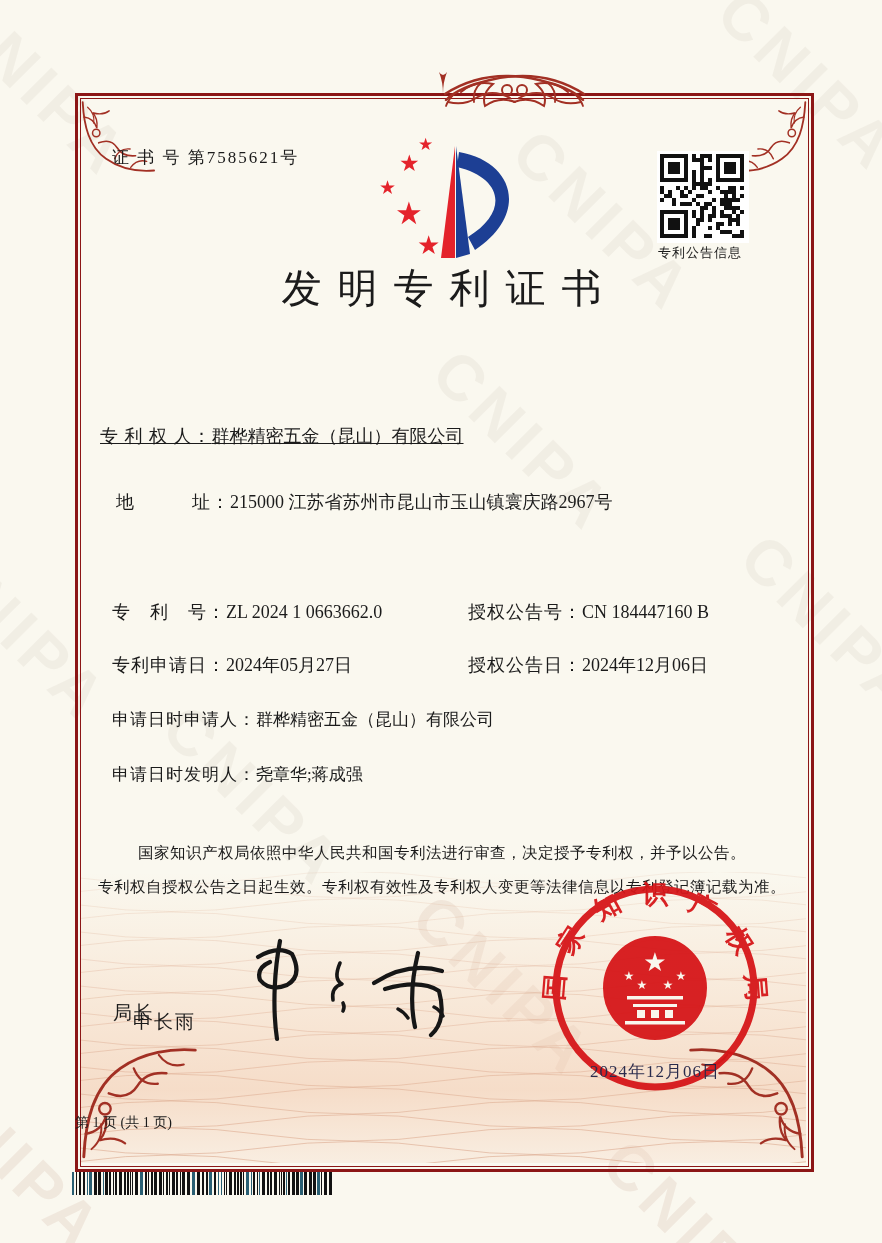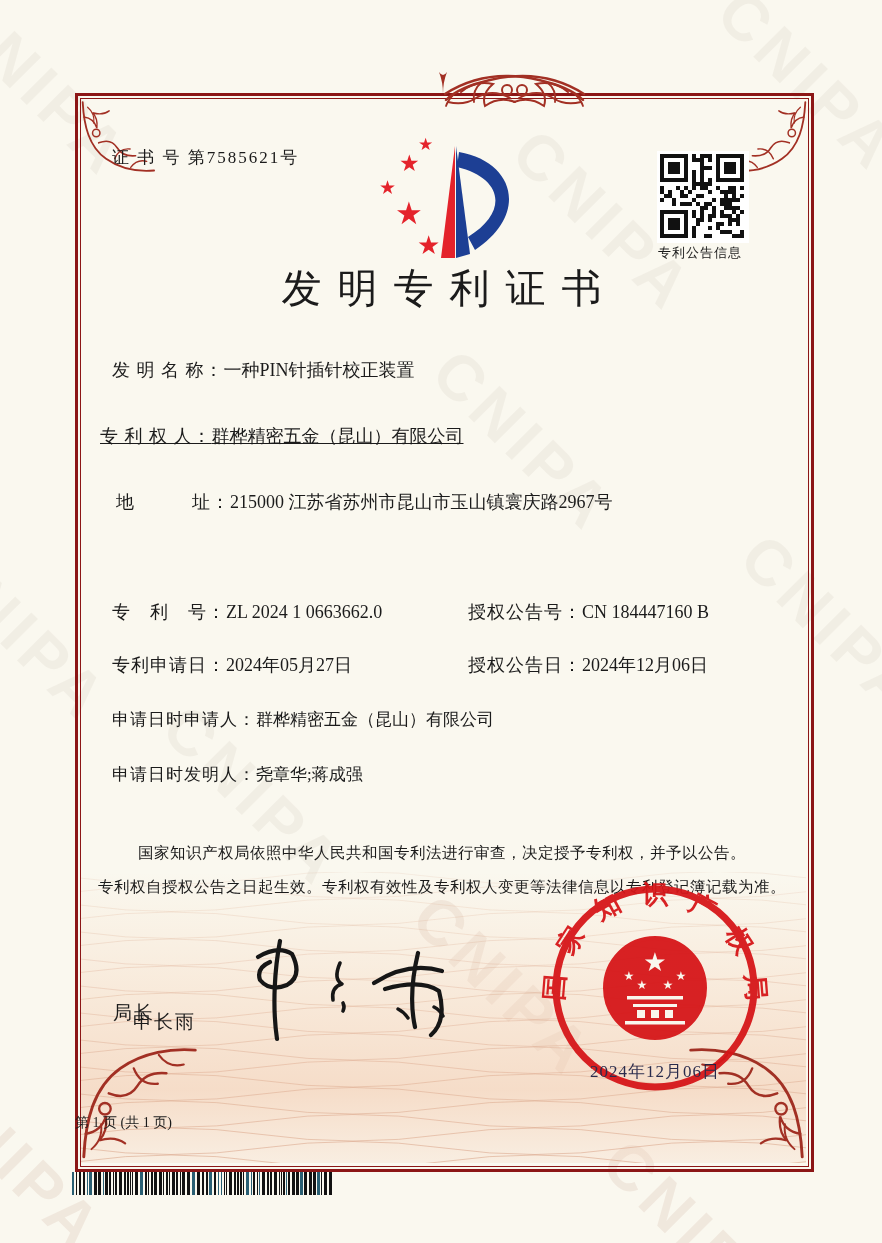--- a/index.html
+++ b/index.html
@@ -292,23 +292,20 @@
         <rect x="64" y="8" width="12" height="12" fill="#111"></rect>
         <rect x="0" y="56" width="28" height="28" fill="#111"></rect>
         <rect x="4" y="60" width="20" height="20" fill="#fff"></rect>
         <rect x="8" y="64" width="12" height="12" fill="#111"></rect>
       </svg>
   </div>
   <div class="abs" id="qr-label">专利公告信息</div>
 
   <div class="abs" id="title">发明专利证书</div>
 
-  <div class="row" style="left:112px;top:358px;">
-    <span class="lbl">发 明 名 称：</span><span>一种PIN针插针校正装置</span>
-  </div>
   <div class="row" style="left:100px;top:424px;text-decoration:underline;">
     <span class="lbl">专 利 权 人：</span><span>群桦精密五金（昆山）有限公司</span>
   </div>
   <div class="row" style="left:116px;top:490px;">
     <span class="lbl">地　　　址：</span><span>215000 江苏省苏州市昆山市玉山镇寰庆路2967号</span>
   </div>
   <div class="row" style="left:112px;top:600px;">
     <span class="lbl">专　利　号：</span><span>ZL 2024 1 0663662.0</span>
   </div>
   <div class="row" style="left:468px;top:600px;">

